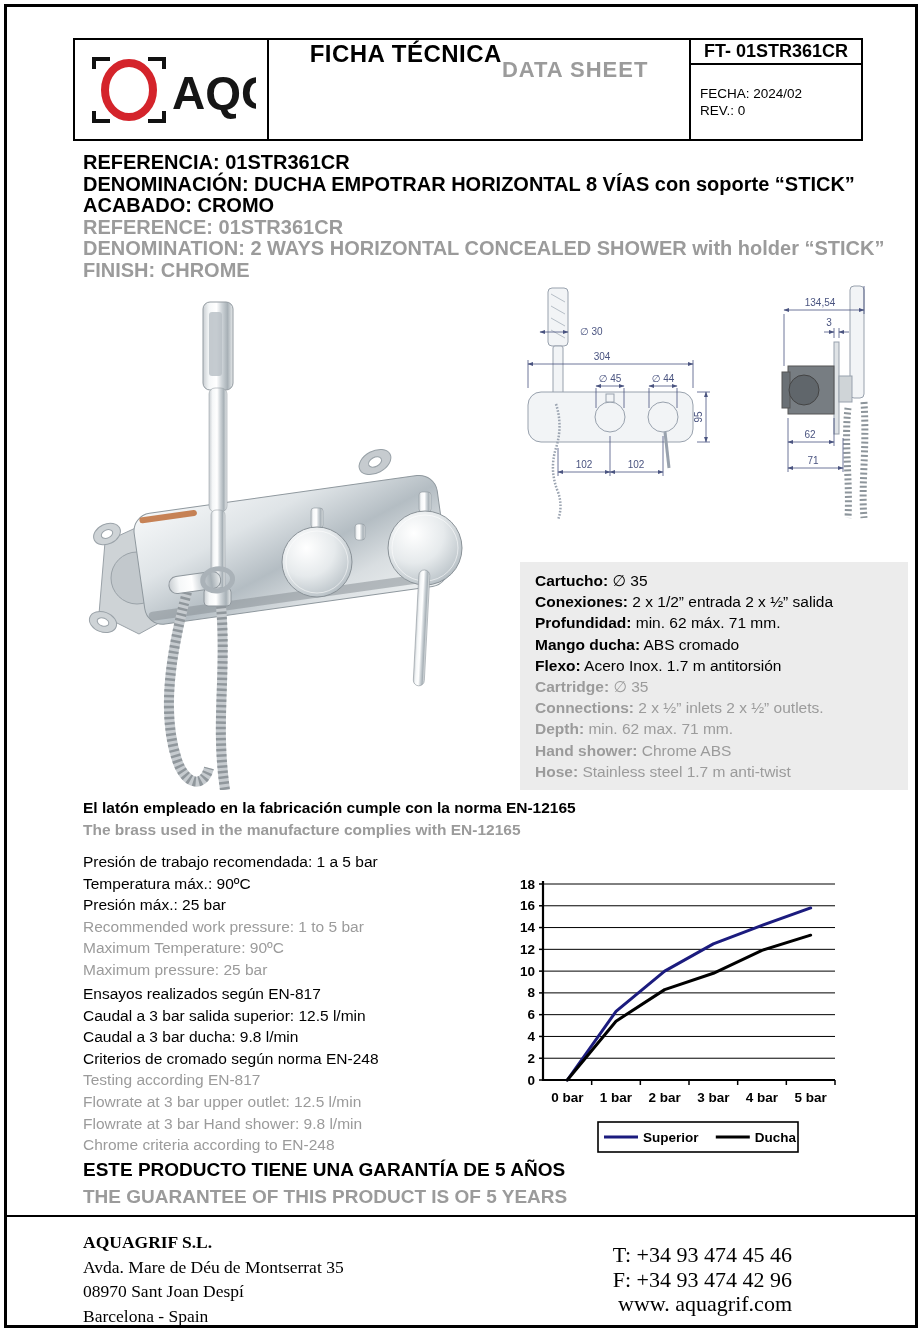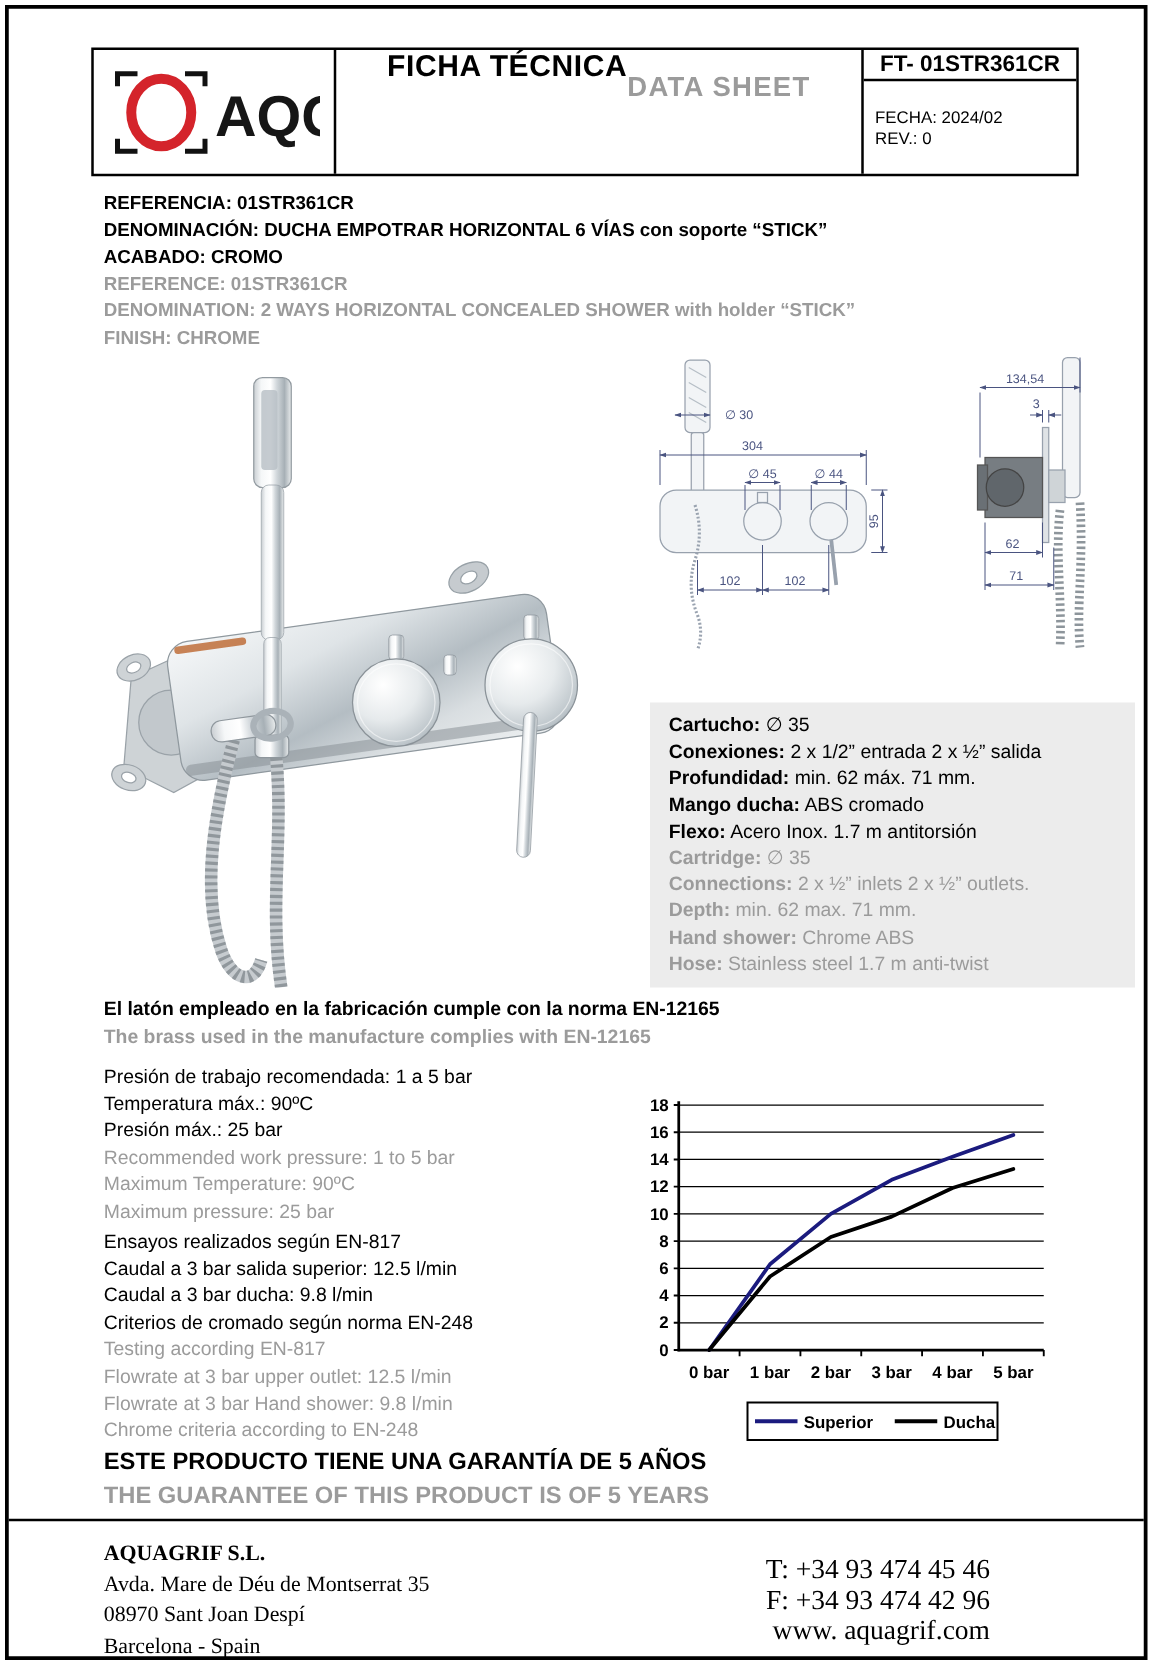--- a/index.html
+++ b/index.html
@@ -18,21 +18,21 @@
   .title-en{font-size:22px;font-weight:bold;color:#9b9b9b;letter-spacing:1px;margin-top:17px;}
   .right-cell{width:170px;display:flex;flex-direction:column;}
   .doc-code{height:60px;border-bottom:2px solid #000;display:flex;align-items:center;
             justify-content:center;font-size:18px;font-weight:bold;box-sizing:border-box;}
   .doc-meta{flex:1;padding:20px 9px;font-size:13.5px;line-height:17px;}
 
   
   .lines .line{white-space:nowrap;}
   .es{color:#000;}
   .en{color:#9b9b9b;}
-  .ref-block{position:absolute;left:83px;top:152px;font-size:15px;font-weight:bold;line-height:21.6px;}
+  .ref-block{position:absolute;left:83px;top:152px;font-size:20px;font-weight:bold;line-height:21.6px;}
   .norma{position:absolute;left:83px;top:797px;font-size:15.5px;font-weight:bold;line-height:22px;}
   .pressure{position:absolute;left:83px;top:851px;font-size:15.5px;line-height:21.6px;}
   .tests{position:absolute;left:83px;top:983px;font-size:15.5px;line-height:21.6px;}
   .warranty{position:absolute;left:83px;top:1157px;font-size:19px;font-weight:bold;line-height:26.5px;}
 
   
   .specs{position:absolute;left:520px;top:562px;width:388px;background:#ececec;
          padding:8px 0 8px 15px;font-size:15.5px;line-height:21.2px;box-sizing:border-box;}
   .specs .lbl{font-weight:bold;}
 
@@ -82,21 +82,21 @@
       <div class="doc-code">FT- 01STR361CR</div>
       <div class="doc-meta">
         <div>FECHA: 2024/02</div>
         <div>REV.: 0</div>
       </div>
     </div>
   </header>
 
   <section class="ref-block lines">
       <div class="line es">REFERENCIA: 01STR361CR</div>
-      <div class="line es">DENOMINACIÓN: DUCHA EMPOTRAR HORIZONTAL 6 VÍAS con soporte “STICK”</div>
+      <div class="line es">DENOMINACIÓN: DUCHA EMPOTRAR HORIZONTAL 8 VÍAS con soporte “STICK”</div>
       <div class="line es">ACABADO: CROMO</div>
       <div class="line en">REFERENCE: 01STR361CR</div>
       <div class="line en">DENOMINATION: 2 WAYS HORIZONTAL CONCEALED SHOWER with holder “STICK”</div>
       <div class="line en">FINISH: CHROME</div>
     </section>
 
   <svg class="photo" width="420" height="498" viewBox="0 0 420 498">
     <defs>
       <linearGradient id="chromeH" x1="0" y1="0" x2="1" y2="0">
         <stop offset="0" stop-color="#c9ced2"></stop>

